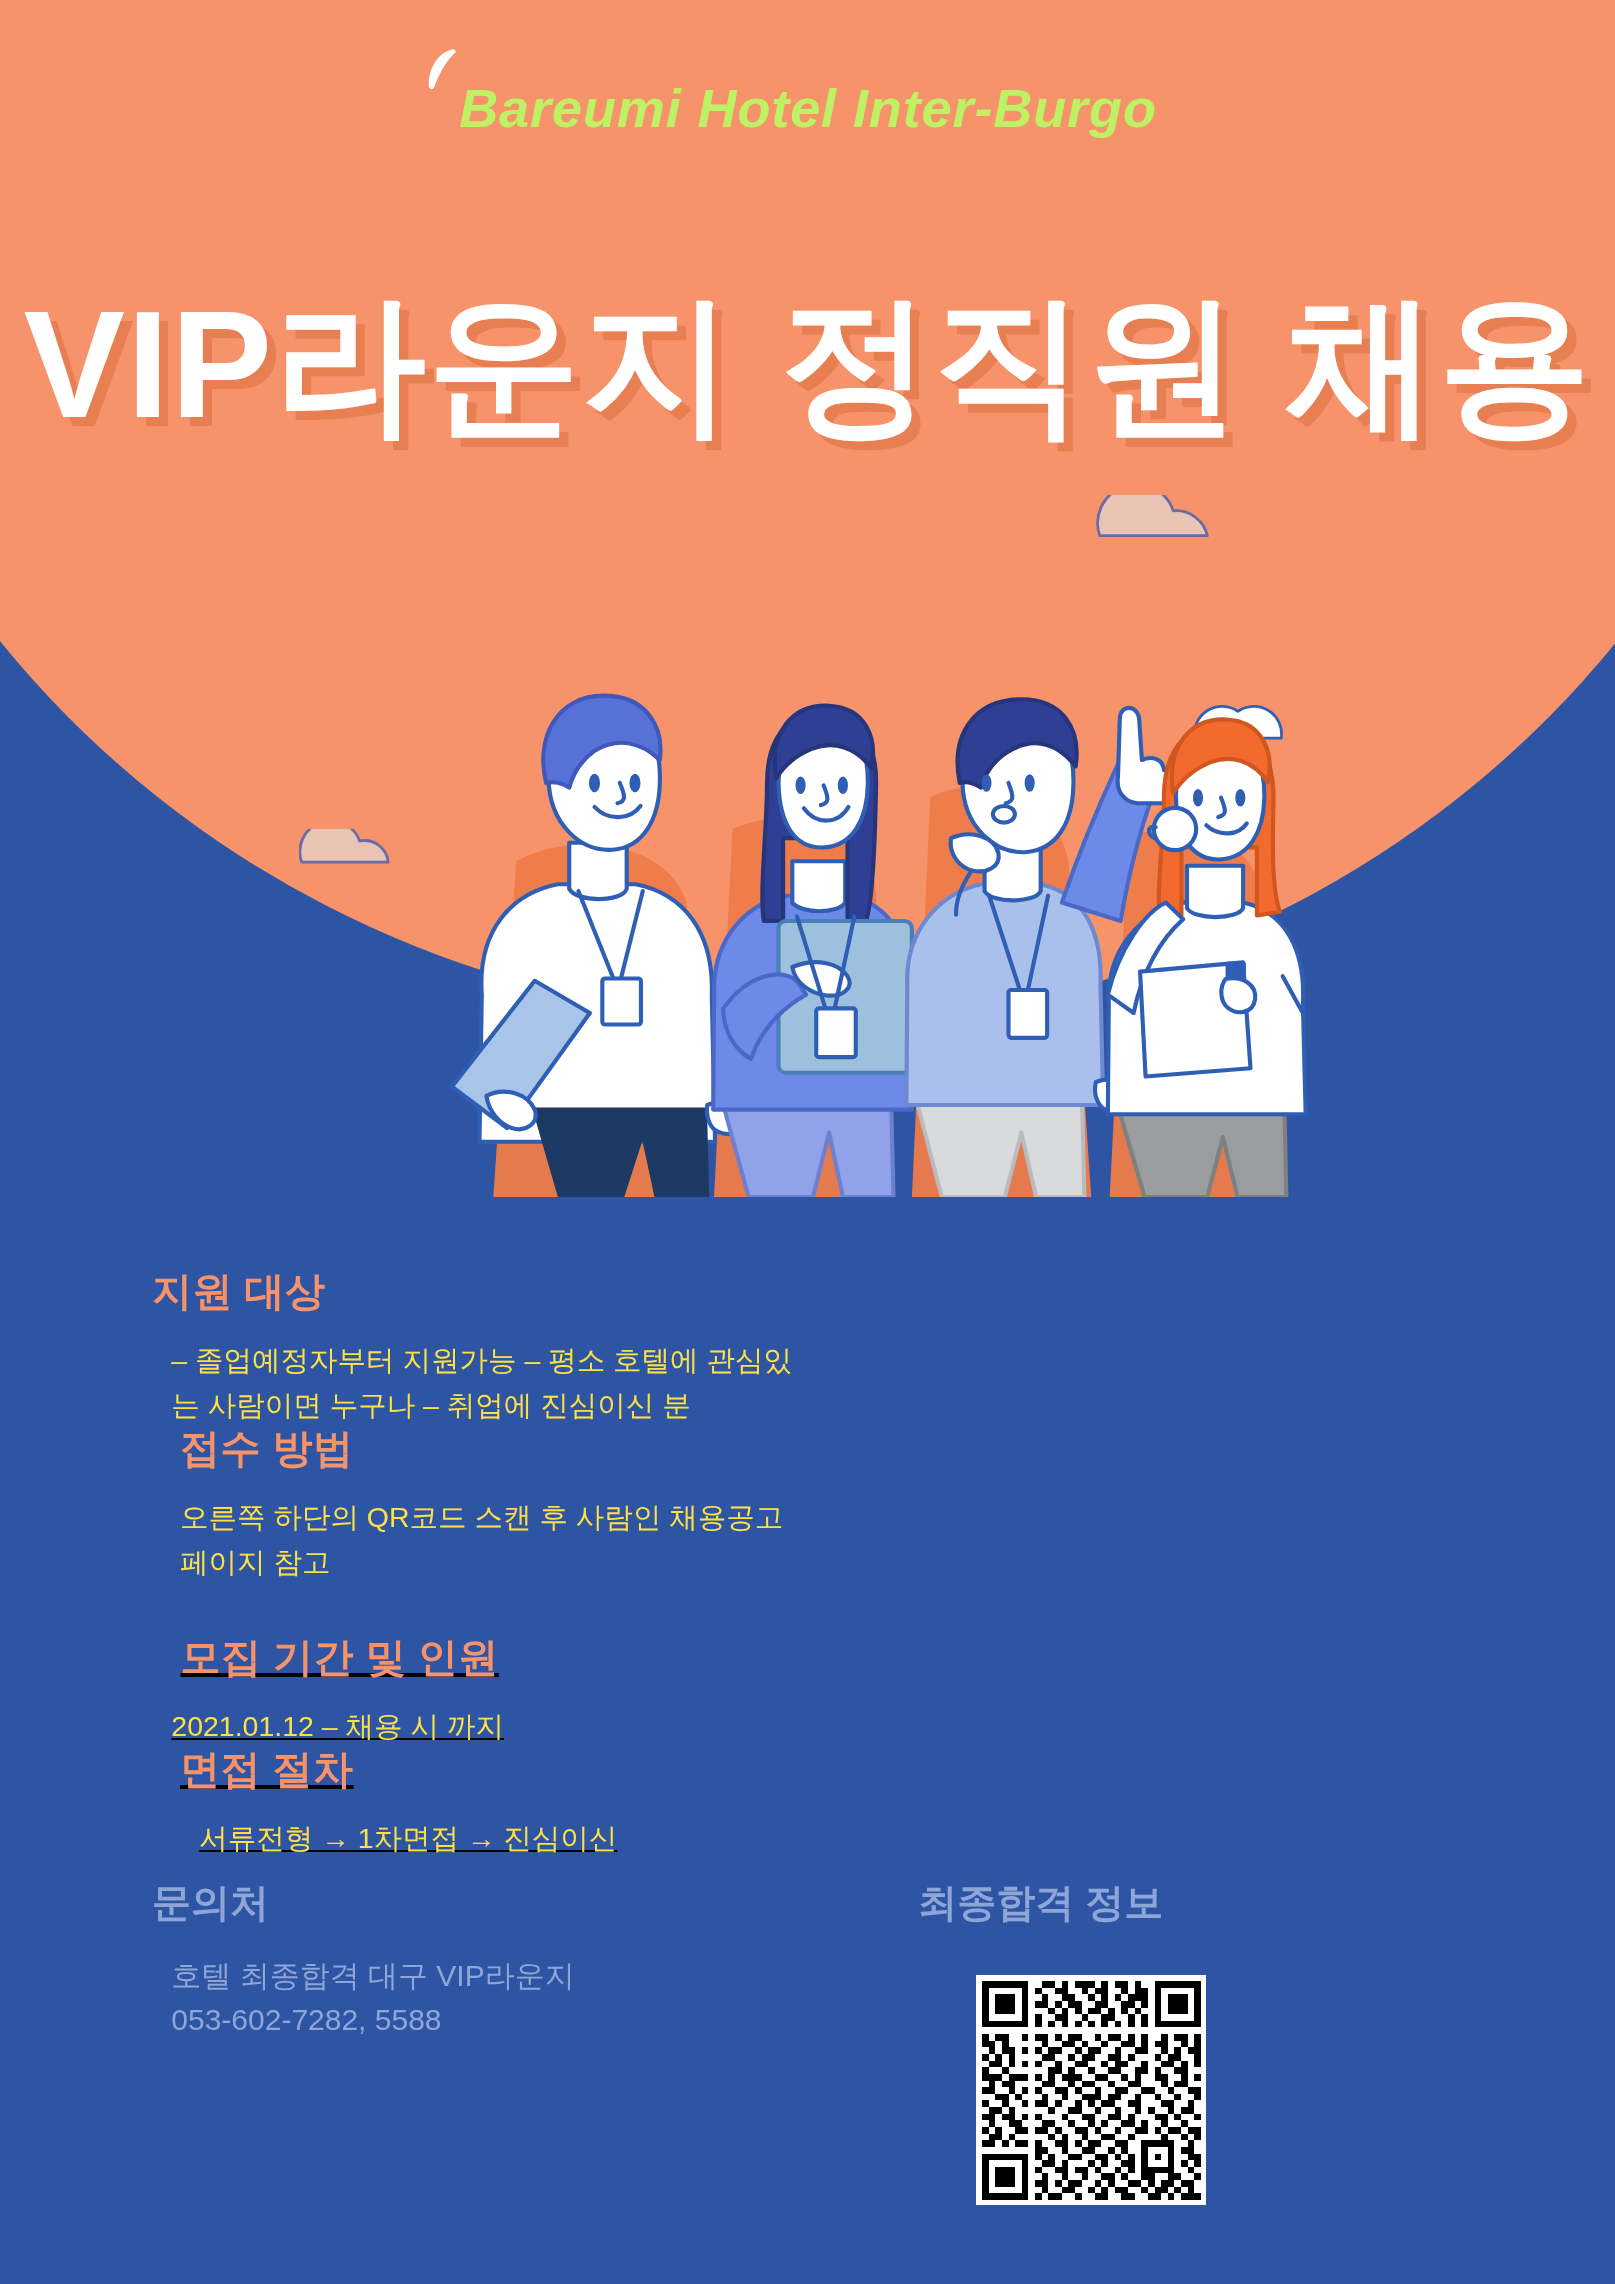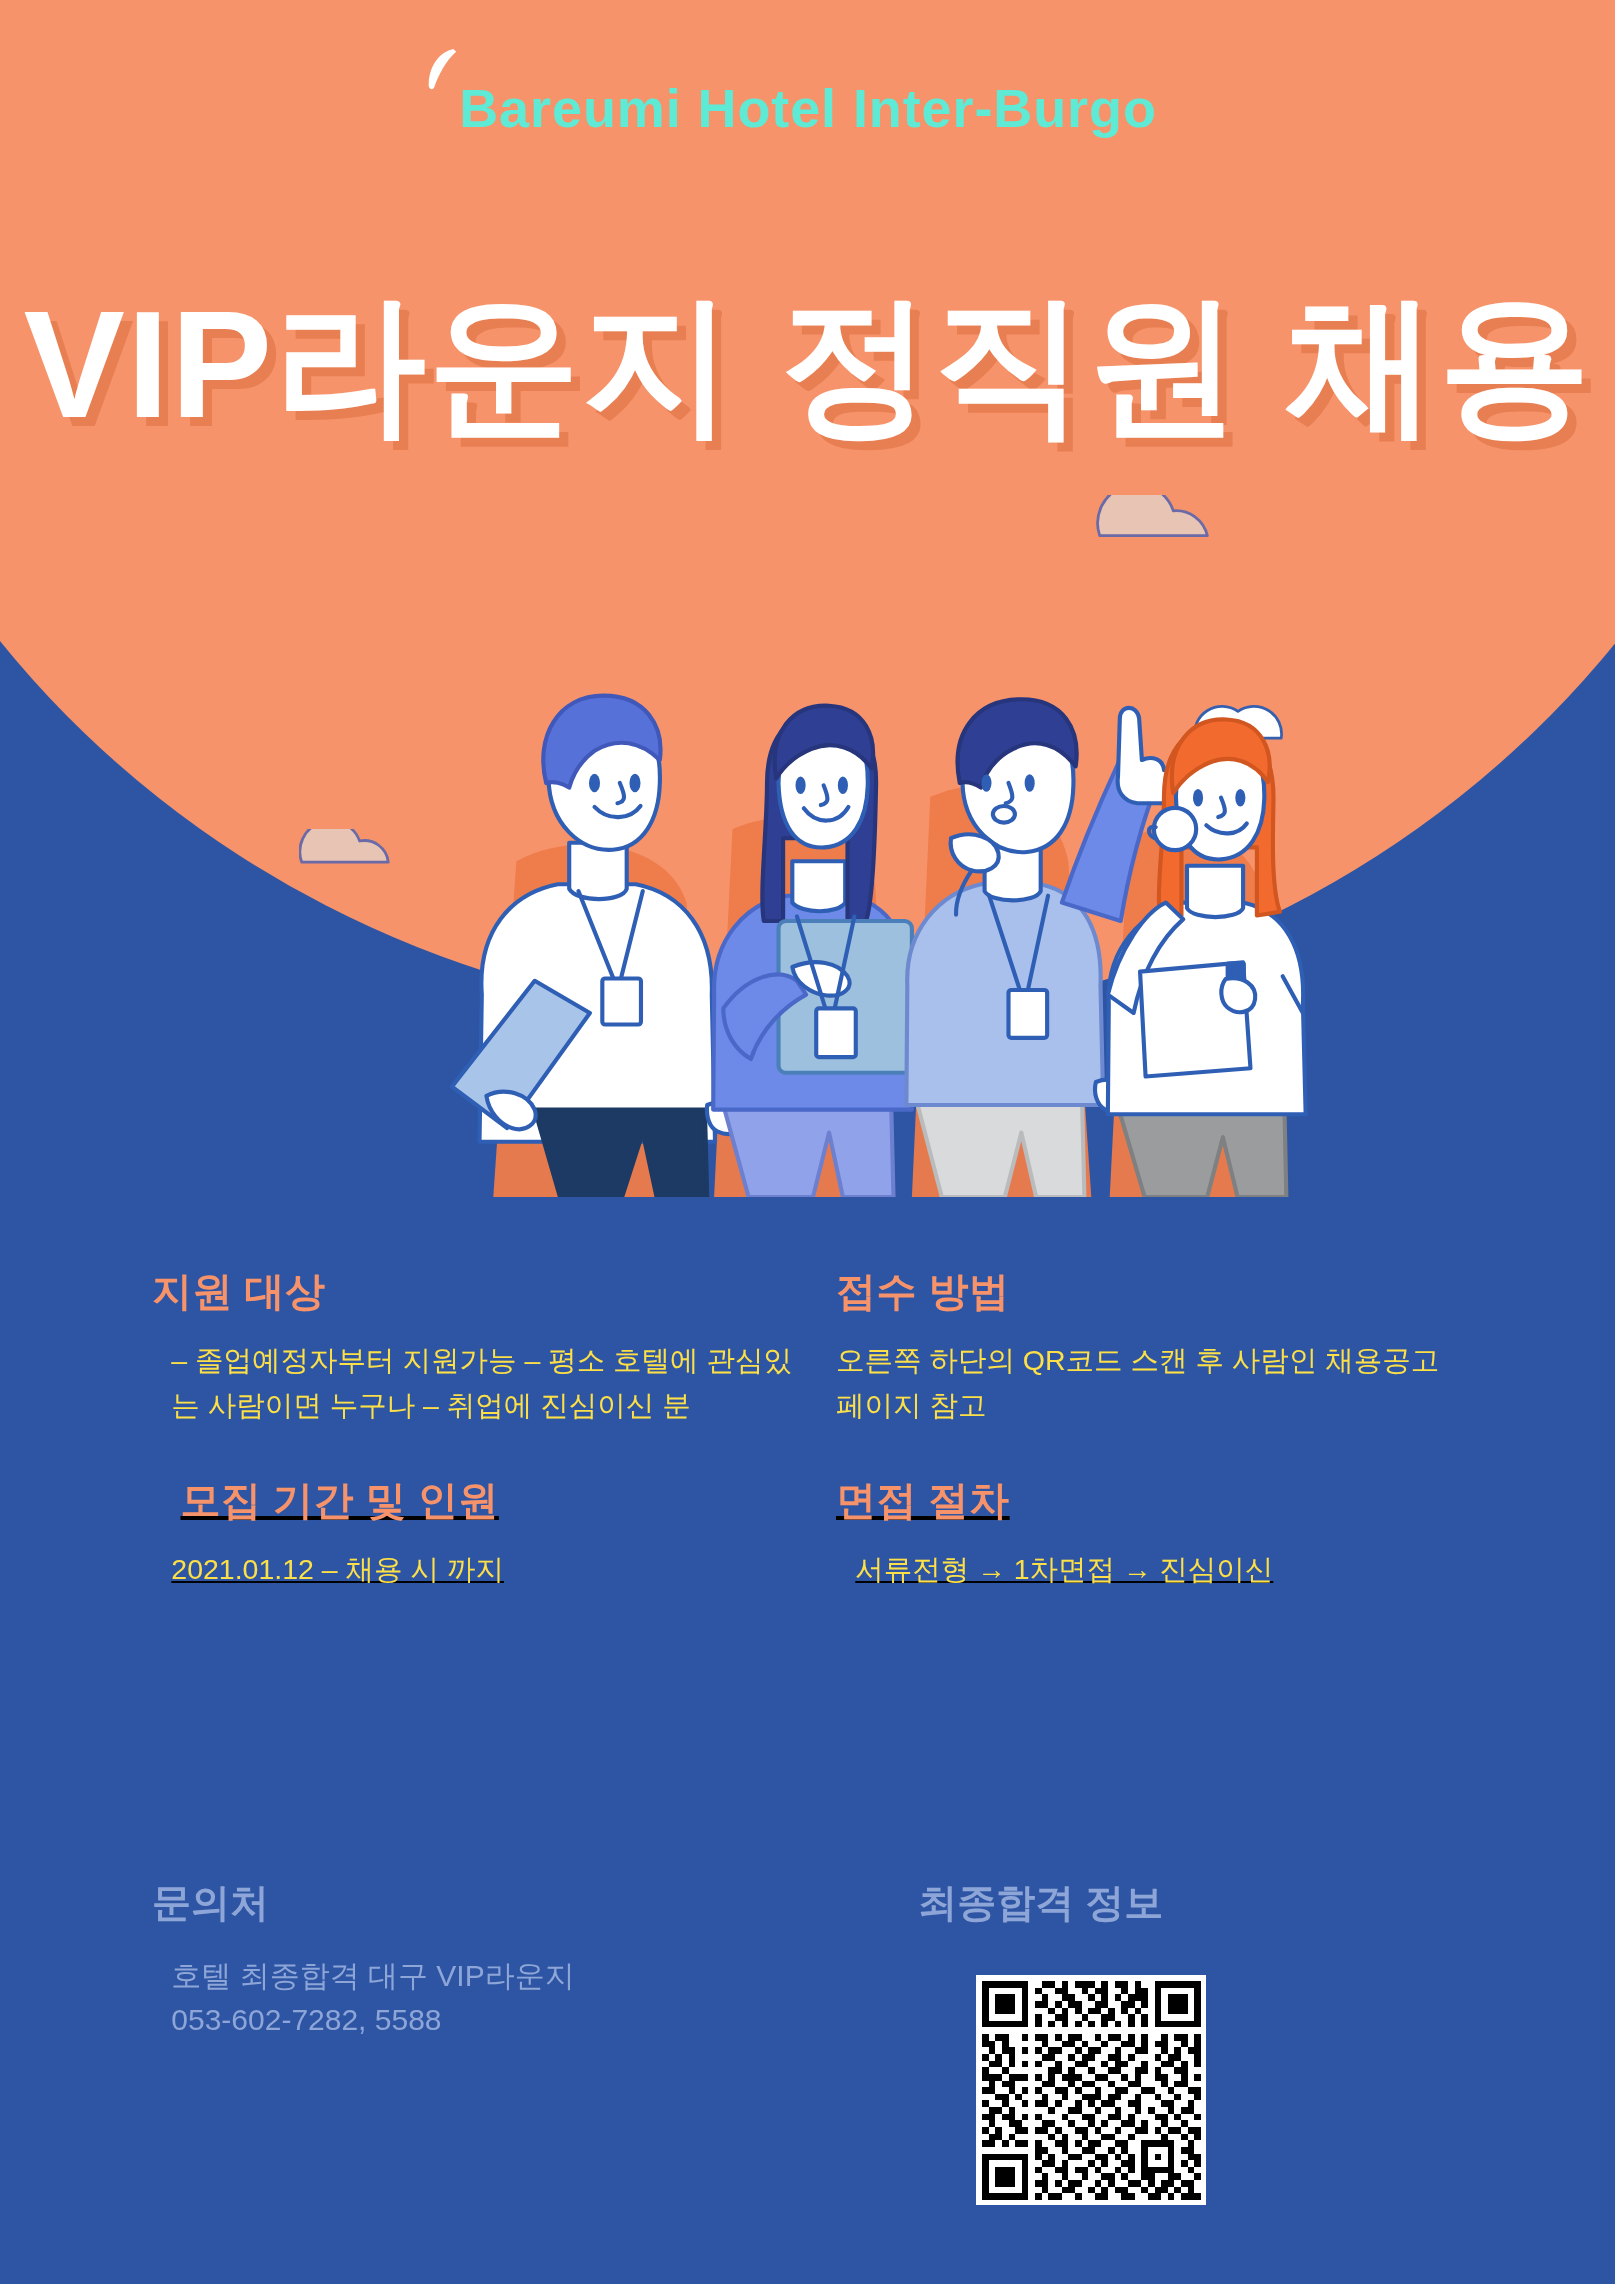--- a/index.html
+++ b/index.html
@@ -32,22 +32,23 @@
     top:81px;
     left:0;
     width:100%;
     text-align:center;
     z-index:6;
   }
   .logo-inner{display:inline-block;position:relative;}
   .logo-text{
     font-size:54px;
     font-weight:bold;
+    font-style:italic;
     letter-spacing:0.9px;
-    color:#5eead4;
+    color:#bef264;
     white-space:nowrap;
     line-height:1;
   }
   .logo-feather{
     position:absolute;
     left:-33px;
     top:-34px;
     width:32px;
     height:44px;
   }
@@ -89,21 +90,21 @@
 
   
   .content{
     position:absolute;
     left:0;
     top:1271px;
     width:100%;
     z-index:7;
     padding:0 152px;
   }
-  .row{display:flex;width:100%;}
+  .row{display:flex;width:100%;flex-direction:column;}
   .col{width:50%;}
   .col.right{padding-left:28px;}
 
   .sect-head{
     color:#f7936a;
     font-size:40px;
     font-weight:bold;
     letter-spacing:0.5px;
     margin:0 0 27px 0;
     line-height:1;

